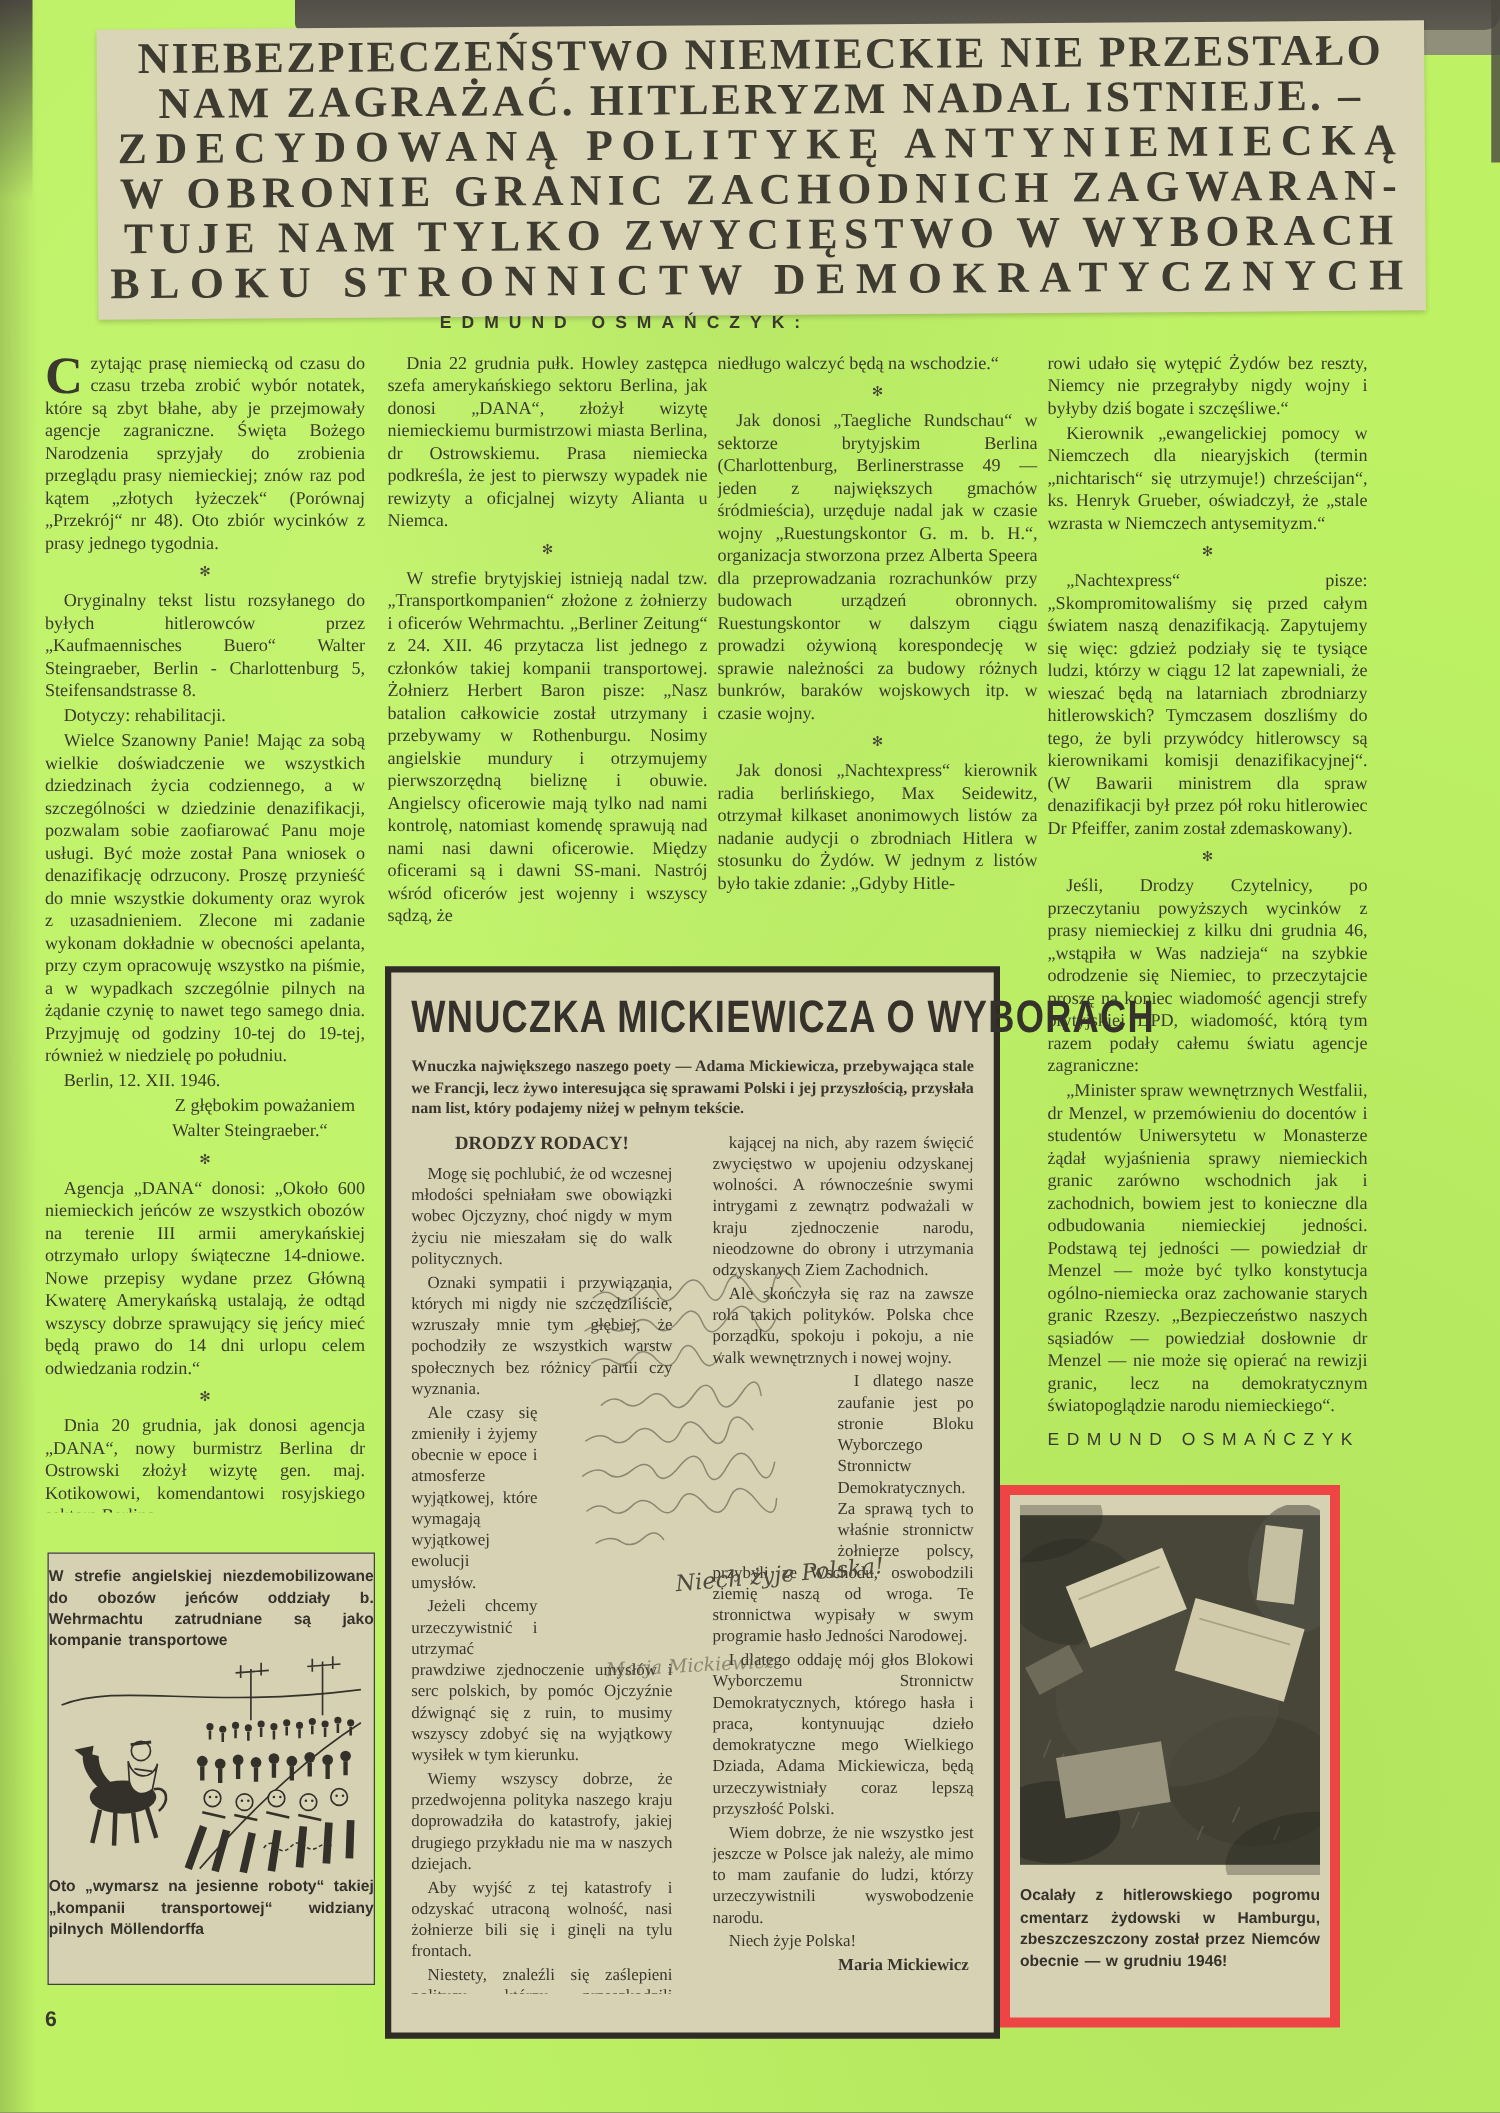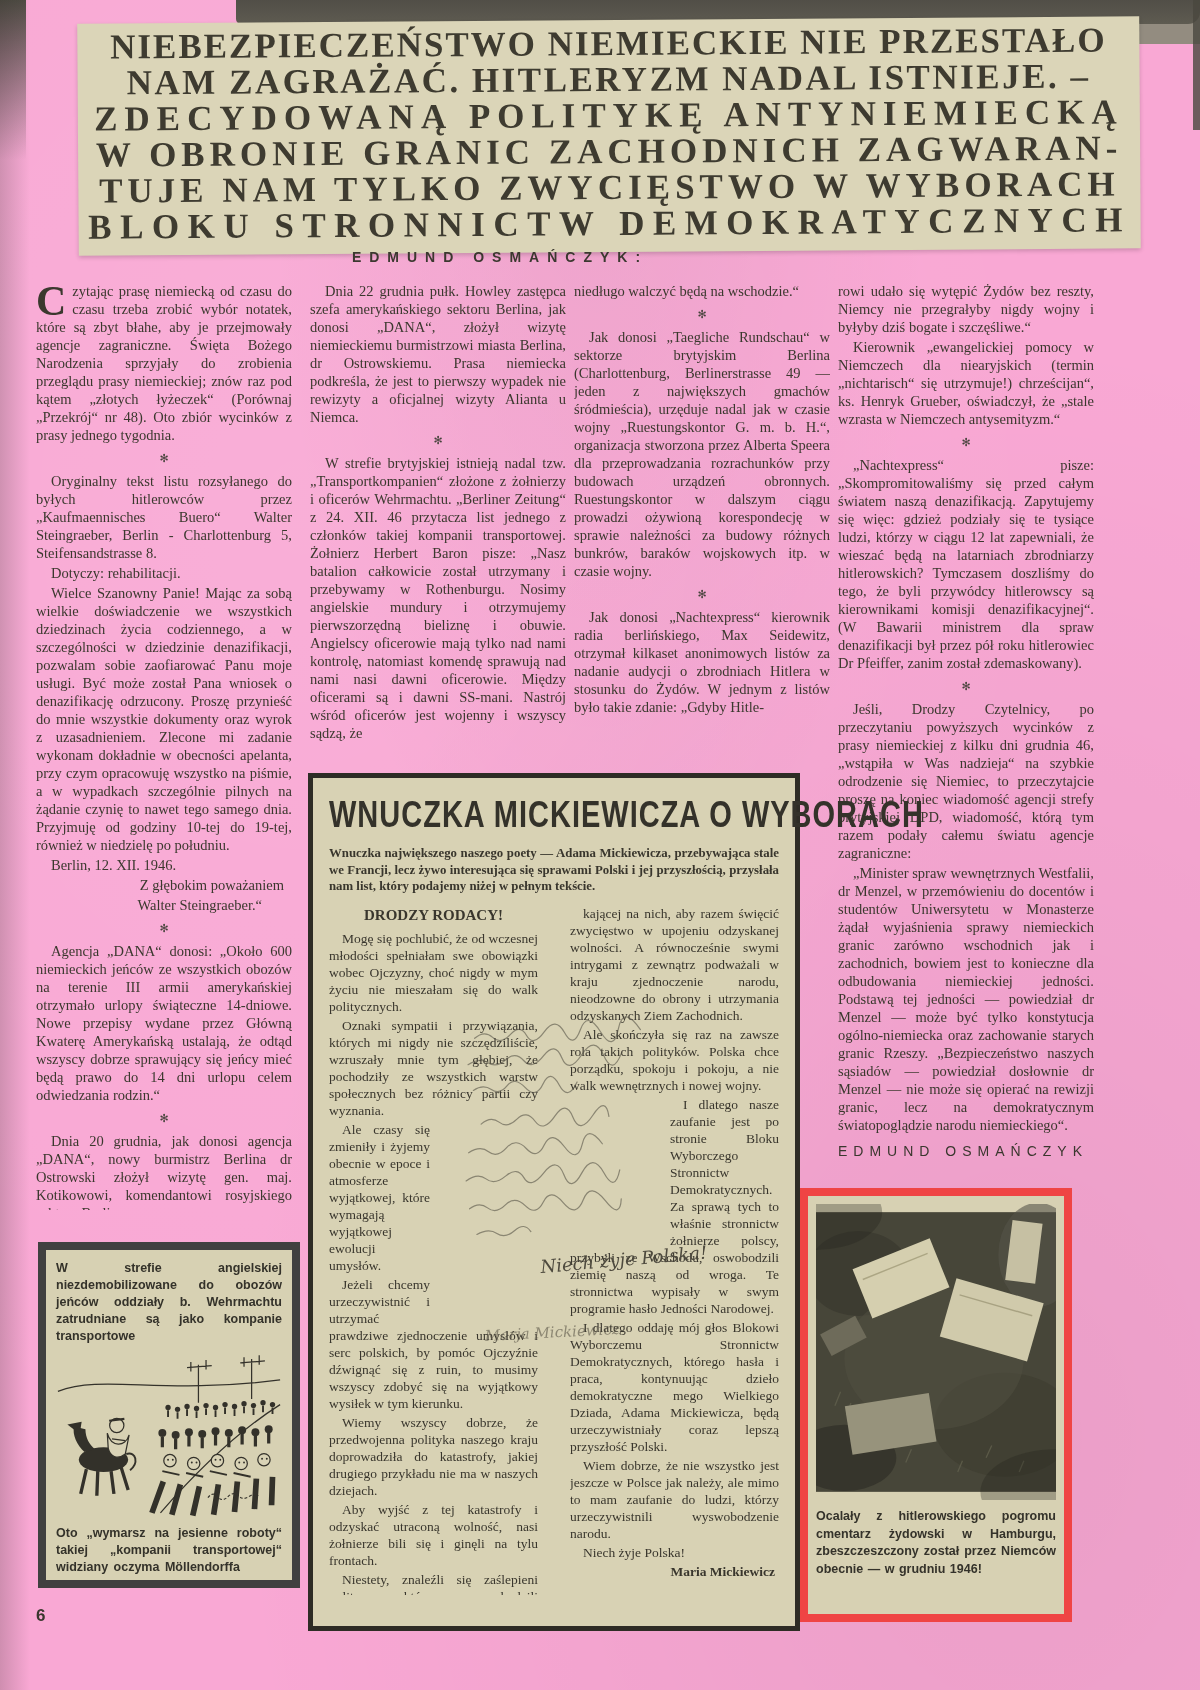--- a/index.html
+++ b/index.html
@@ -1,16 +1,16 @@
 <!DOCTYPE html>
 <html><head>
 <meta charset="utf-8">
 <style>
   html,body{margin:0;padding:0;background:#6b685d;}
-  .page{position:relative;width:1200px;height:1690px;margin:0 auto;background:#f9a8d4;
+  .page{position:relative;width:1200px;height:1690px;margin:0 auto;background:#bef264;
         overflow:hidden;font-family:"Liberation Serif",serif;color:#39362d;}
   .page::before{content:"";position:absolute;inset:0;pointer-events:none;
         background:radial-gradient(ellipse at 25% 30%,rgba(255,255,255,.08),transparent 60%),
                    radial-gradient(ellipse at 85% 85%,rgba(0,0,0,.06),transparent 55%),
                    radial-gradient(ellipse at 50% 5%,rgba(0,0,0,.05),transparent 40%);}
   
   .scan-strap{position:absolute;right:-14px;top:0;width:150px;height:44px;background:#8d8a7b;
         transform:skewX(-24deg);opacity:.95;}
   .scan-top{position:absolute;left:236px;top:0;width:964px;height:24px;
         background:linear-gradient(180deg,#514e47,#5e5b51);border-radius:0 0 12px 5px;}
@@ -61,22 +61,22 @@
   .mcol{width:216px;font-size:13.5px;line-height:17px;text-align:justify;overflow:hidden;height:690px;}
   .mcol p{margin:0 0 2px;text-indent:13px;}
   .mhead{text-align:center;font-weight:bold;font-size:15px;margin:2px 0 6px;text-indent:0;}
   .mviva{text-indent:13px;text-align:left;}
   .msig{text-align:right;font-weight:bold;text-indent:0;padding-right:4px;}
   .spacer-r{float:right;width:108px;height:200px;}
   .spacer-l{float:left;width:100px;height:140px;}
   .hw{position:absolute;left:116px;top:110px;width:270px;height:360px;pointer-events:none;}
 
   
-  .cartoon{position:absolute;left:38px;top:1242px;width:262px;height:346px;border:8px solid #404040;
-        box-sizing:border-box;padding:10px 10px 8px;background:#d7d1b3;}
+  .cartoon{position:absolute;left:38px;top:1242px;width:262px;height:346px;border:1px solid #404040;
+        box-sizing:border-box;padding:10px 0 8px;background:#d7d1b3;}
   .cartoon-cap{font-family:"Liberation Sans",sans-serif;font-weight:bold;font-size:12.5px;
         line-height:17px;text-align:justify;word-spacing:2px;color:#34322a;}
   .cartoon svg{display:block;width:100%;height:176px;margin:2px 0;}
 
   
   .photo{position:absolute;left:800px;top:1188px;width:272px;height:434px;border:8px solid #ef4444;
         box-sizing:border-box;background:#d7d1b3;padding:8px;}
   .photo svg{display:block;width:100%;height:296px;}
   .photo-cap{font-family:"Liberation Sans",sans-serif;font-weight:bold;font-size:12.5px;
         line-height:17.5px;text-align:justify;margin-top:8px;word-spacing:1px;color:#34322a;}
@@ -255,21 +255,21 @@
           <circle cx="193" cy="115" r="1"></circle>
             <circle cx="198" cy="115" r="1"></circle>
           <circle cx="217" cy="111" r="1"></circle>
             <circle cx="222" cy="111" r="1"></circle>
         </g>
         <path d="M113 135 L101 168 M131 138 L122 170 M151 140 L144 171 M171 138 L166 170 M191 135 L188 167 M211 132 L209 164 M228 130 L227 160" stroke="#33312a" stroke-width="6" fill="none"></path>
         <path d="M112 124 L130 128 M137 126 L155 130 M162 124 L180 128 M187 126 L205 130" stroke="#33312a" stroke-width="2" fill="none"></path>
       </g>
       <path d="M160 152 q5 -7 10 -1 t11 0 t11 -1 t11 1 t10 -1" stroke="#34322b" stroke-width="1.2" fill="none" stroke-dasharray="3 2"></path>
     </svg>
-    <div class="cartoon-cap">Oto „wymarsz na jesienne roboty“ takiej „kompanii transportowej“ widziany oczyma Möllendorffa</div>
+    <div class="cartoon-cap">Oto „wymarsz na jesienne roboty“ takiej „kompanii transportowej“ widziany pilnych Möllendorffa</div>
   </div>
 
   <div class="photo">
     <svg viewBox="0 0 254 296">
       <rect width="254" height="296" fill="#474639"></rect>
       <g>
         <ellipse cx="45" cy="65" rx="55" ry="45" fill="#3b3a2f" opacity=".8"></ellipse>
         <ellipse cx="200" cy="225" rx="75" ry="55" fill="#3e3d31" opacity=".7"></ellipse>
         <ellipse cx="125" cy="155" rx="95" ry="75" fill="#525041" opacity=".5"></ellipse>
         <ellipse cx="30" cy="260" rx="55" ry="35" fill="#2f2e26" opacity=".7"></ellipse>

